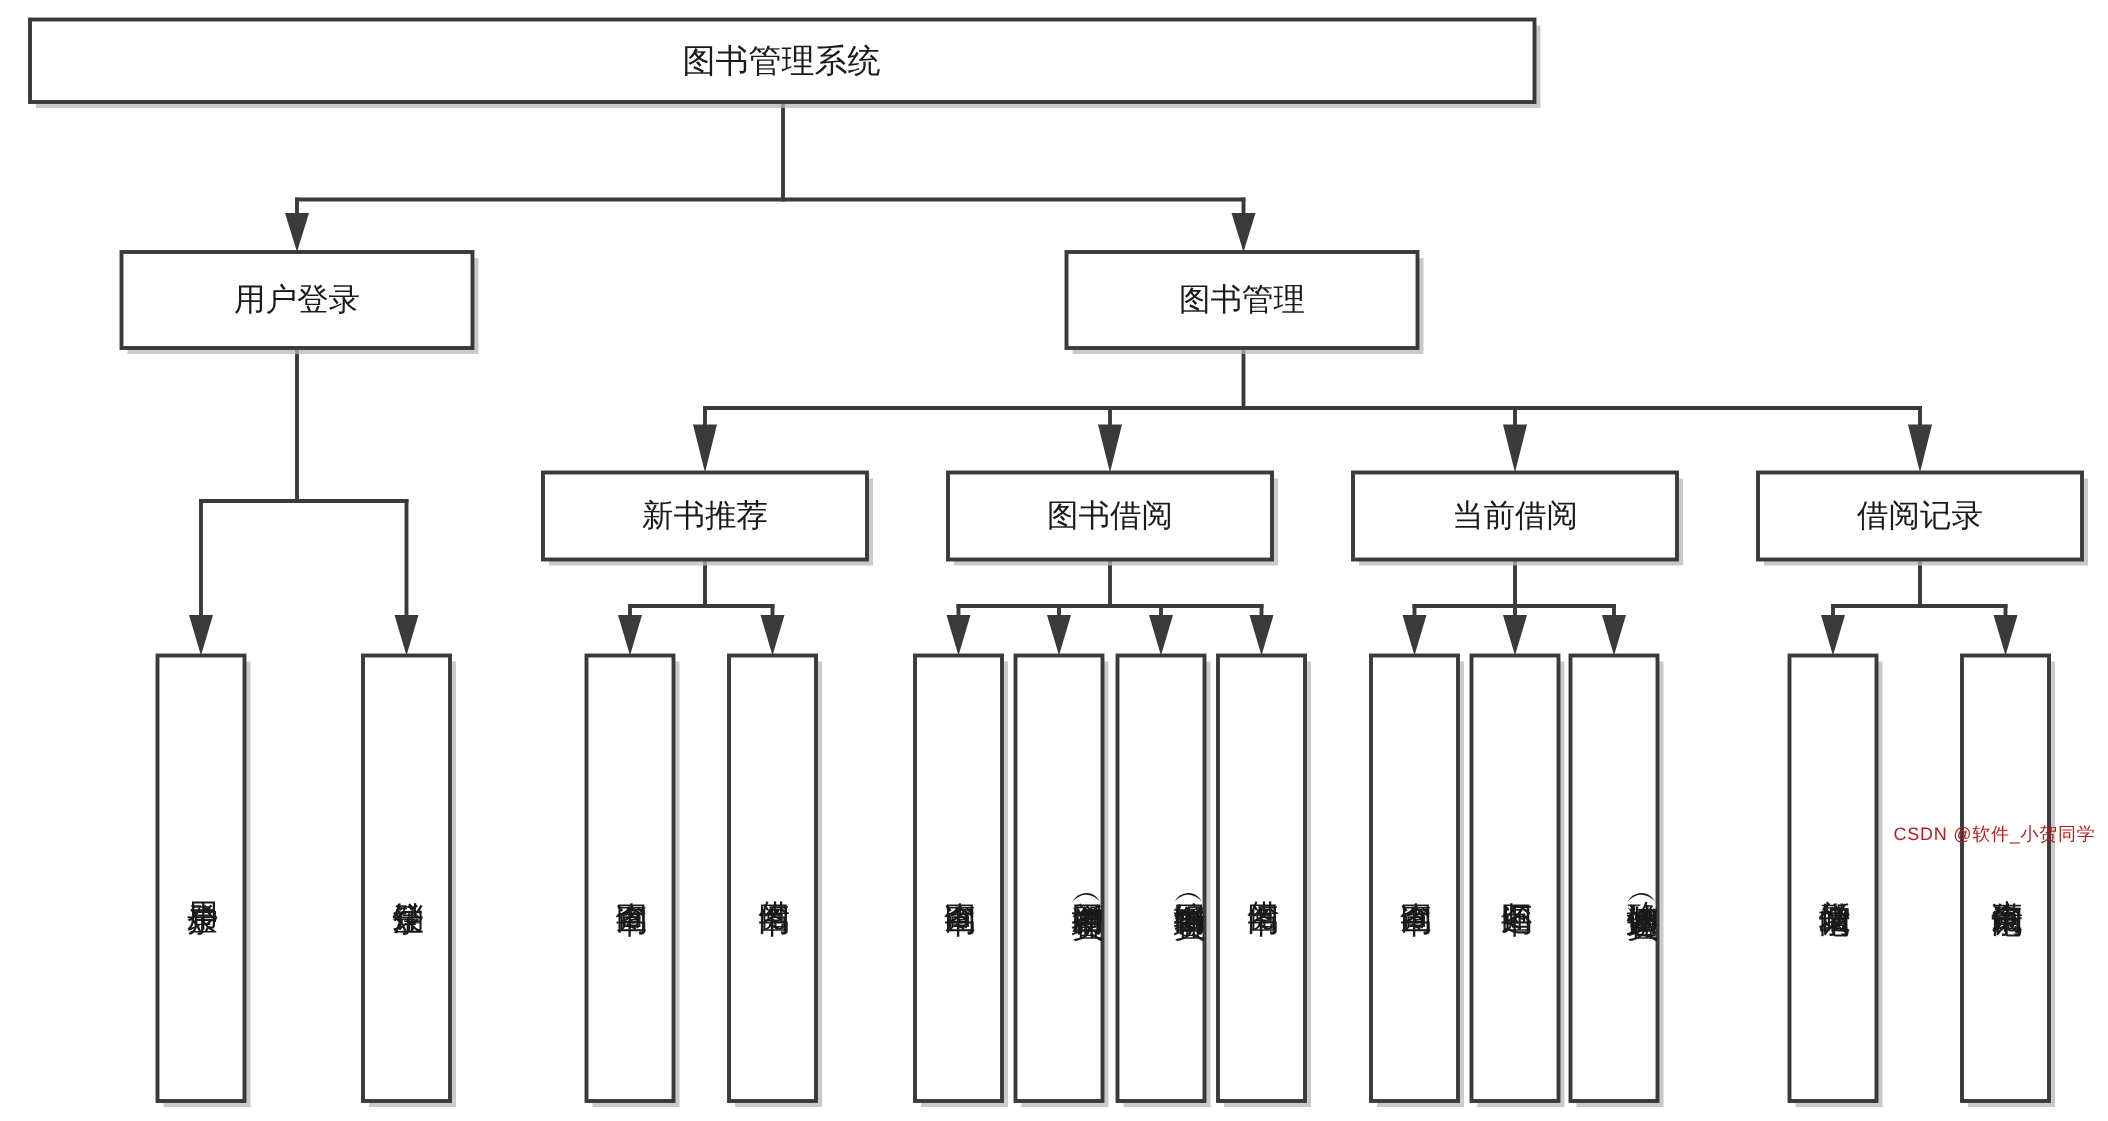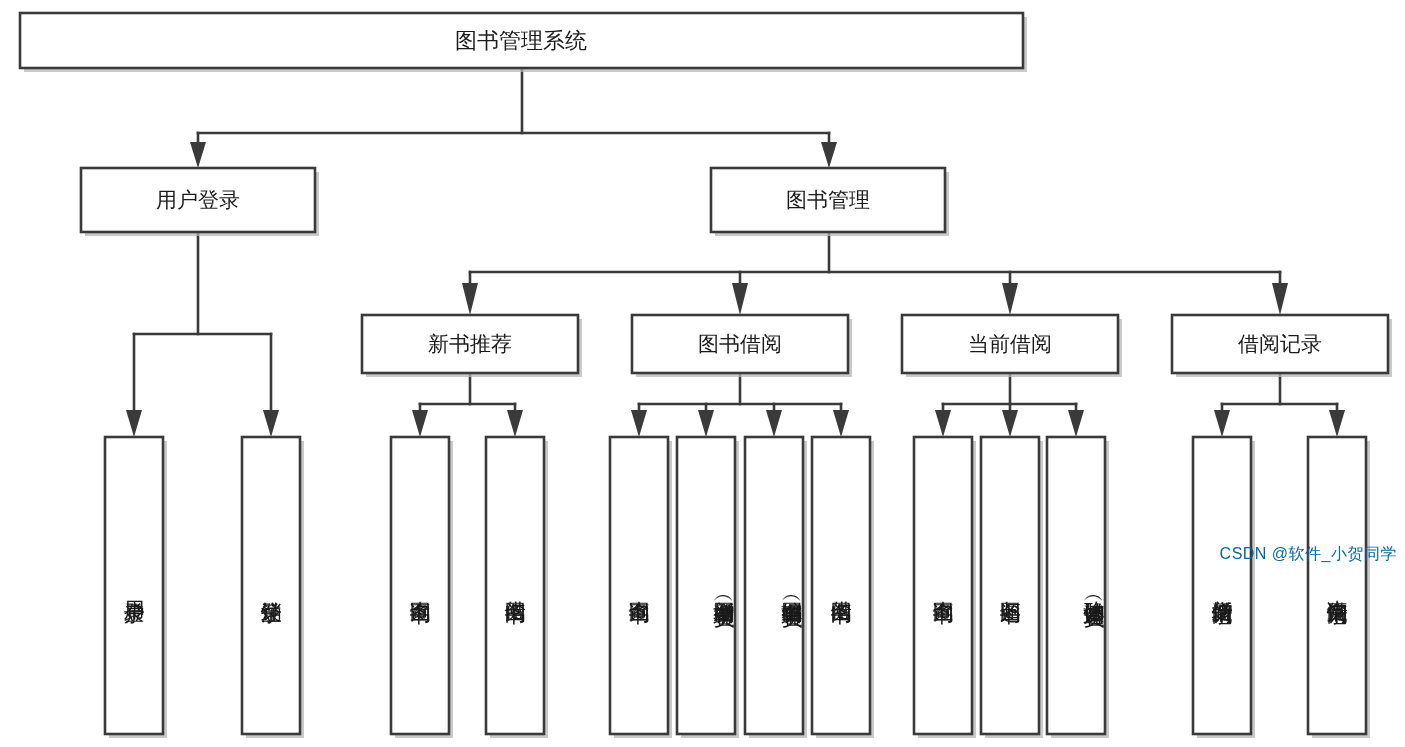--- a/index.html
+++ b/index.html
@@ -74,22 +74,22 @@
     align-items: center;
     justify-content: center;
     white-space: nowrap;
     pointer-events: none;
   }
   .watermark {
     position: absolute;
     right: 8px;
     bottom: 6px;
     font-family: "Liberation Sans", "DejaVu Sans", sans-serif;
-    font-size: 16px;
-    color: #0369a1;
+    font-size: 12px;
+    color: #b91c1c;
     white-space: nowrap;
     letter-spacing: 0.5px;
   }
 </style>
 </head>
 <body>
 
 <div id="diagram-root">
 
   <svg class="canvas" viewBox="0 0 1405 747" xmlns="http://www.w3.org/2000/svg">

